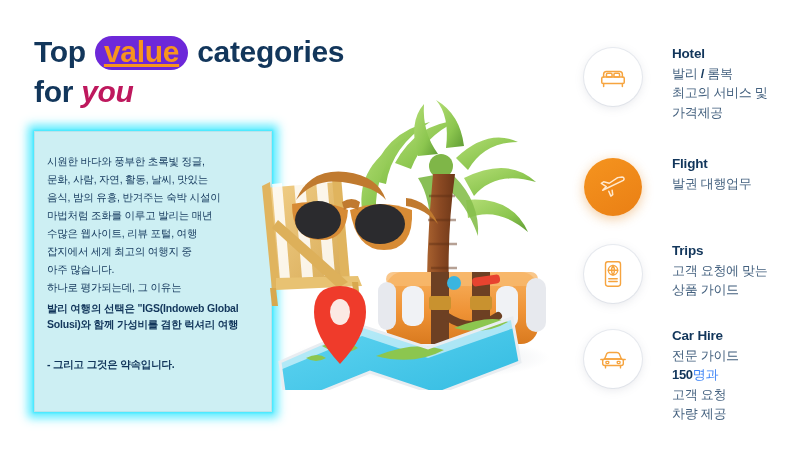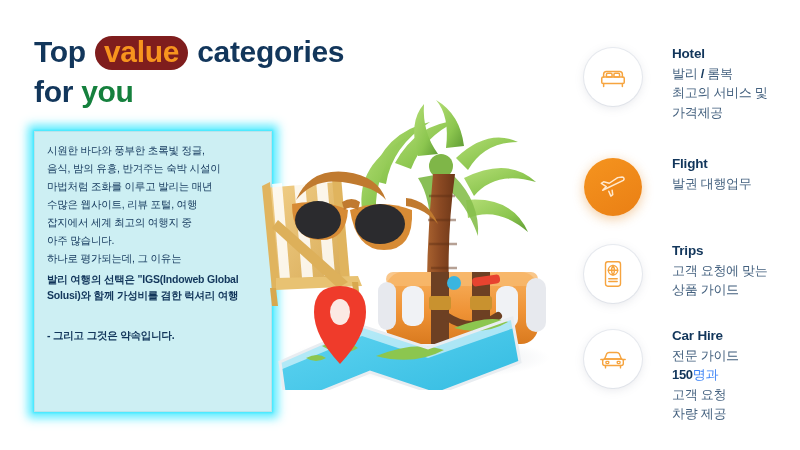--- a/index.html
+++ b/index.html
@@ -14,38 +14,39 @@
 
   
   .heading{
     position:absolute; left:34px; top:32px; width:400px;
     font-size:30px; font-weight:bold; line-height:1.33;
     color:#12365b; letter-spacing:-0.3px;
   }
   .heading .ln{ display:block; white-space:nowrap; }
   .pill{
     display:inline-block;
-    background:#7f1d1d;
+    background:#6d28d9;
     color:#f7941e;
     border-radius:999px;
     padding:1px 9px 3px 9px;
     margin:0 1px;
     line-height:1.0;
-  }
-  .red{ color:#15803d; }
+    text-decoration:underline;
+  }
+  .red{ color:#be185d;font-style:italic; }
 
   
   .glowbox{
     position:absolute; left:34px; top:131px;
     width:238px; height:281px;
     background:#cdeff3;
     border:1px solid #b9e3ea;
     box-shadow:0 0 9px 6px rgba(61,232,255,0.85),
                0 0 2px 1px rgba(61,232,255,0.95);
-    padding:9px 10px 8px 12px;
+    padding:20px 10px 8px 12px;
   }
   .glowbox p{
     font-size:10.5px;
     line-height:1.72;
     color:#12365b;
     letter-spacing:-0.2px;
   }
   .glowbox p.b{ font-weight:bold; line-height:1.45; margin-top:5px; }
   .glowbox p.b2{ font-weight:bold; margin-top:23px; }
 
@@ -85,20 +86,21 @@
 
 <div class="slide">
 
   <div class="heading">
     <span class="ln"><span>Top </span><span class="pill">value</span><span> categories</span></span>
     <span class="ln"><span>for </span><span class="red">you</span></span>
   </div>
 
   <div class="glowbox">
     <p>시원한 바다와 풍부한 초록빛 정글,</p>
+    <p>문화, 사람, 자연, 활동, 날씨, 맛있는</p>
     <p>음식, 밤의 유흥, 반겨주는 숙박 시설이</p>
     <p> 마법처럼 조화를 이루고 발리는 매년</p>
     <p>수많은 웹사이트, 리뷰 포털, 여행</p>
     <p>잡지에서 세계 최고의 여행지 중</p>
     <p>아주 많습니다.</p>
     <p>하나로 평가되는데, 그 이유는</p>
     <p class="b">발리 여행의 선택은 "IGS(Indoweb Global Solusi)와 함께 가성비를 겸한 럭셔리 여행</p>
     <p class="b2">- 그리고 그것은 약속입니다.</p>
   </div>
 

